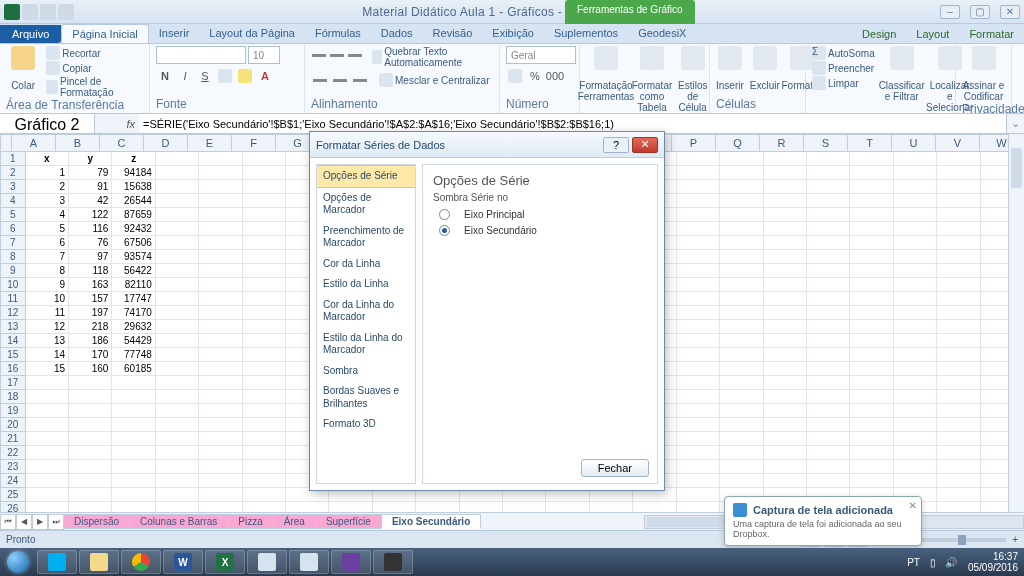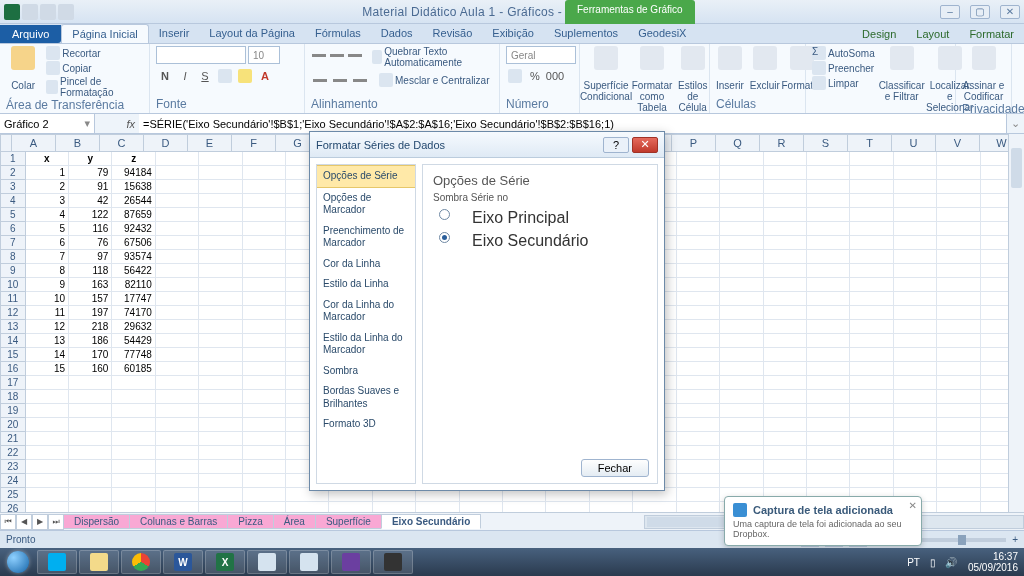--- a/index.html
+++ b/index.html
@@ -34,21 +34,21 @@
   .smallrow { display:flex; gap:2px; align-items:center; font-size:10px; color:#3a5a80; }
   .smicon { width:14px; height:14px; background:#dbe5f0; border-radius:2px; }
   .fontbox, .sizebox { border:1px solid #abc0d8; background:#fff; height:18px; font-size:10px; padding:0 4px; display:inline-flex; align-items:center; color:#888; }
   .fontbox { width:90px; } .sizebox { width:32px; }
   .btnrow { display:flex; gap:2px; }
   .sq { width:18px; height:18px; border:1px solid transparent; display:flex; align-items:center; justify-content:center; font-size:11px; color:#555; }
   .linebar { width:14px; height:3px; background:#c0392b; }
 
   
   .formulabar { height:20px; display:flex; border-bottom:1px solid #b8c8dd; background:#eef4fa; }
-  .namebox { width:95px; border-right:1px solid #b8c8dd; background:#fff; padding:2px 4px; font-size:11px; display:flex; align-items:center; }
+  .namebox { width:95px; border-right:1px solid #b8c8dd; background:#fff; padding:2px 4px; font-size:16px; display:flex; align-items:center;flex-direction:column; }
   .namebox .dd { margin-left:auto; color:#888; }
   .fxgap { width:44px; display:flex; align-items:center; justify-content:flex-end; padding-right:4px; color:#555; font-style:italic; }
   .formula { flex:1; background:#fff; padding:2px 4px; font-size:11px; display:flex; align-items:center; }
   .expand { width:18px; border-left:1px solid #b8c8dd; display:flex; align-items:center; justify-content:center; color:#888; }
 
   
   .gridwrap { position:absolute; top:134px; left:0; right:0; bottom:36px; }
   .colhdrs { display:flex; height:18px; }
   .corner { width:26px; border:1px solid #c0cddc; background:#eef3f9; }
   .colhdr { width:44px; border:1px solid #c0cddc; border-left:none; background:#eef3f9; text-align:center; font-size:11px; color:#3a5a80; line-height:17px; }
@@ -97,21 +97,21 @@
   .dlg-title .btns { margin-left:auto; display:flex; gap:3px; }
   .dlg-title .tb { width:26px; height:16px; border:1px solid #9fb4cf; border-radius:2px; background:#eaf1f9; display:flex; align-items:center; justify-content:center; font-size:11px; }
   .dlg-title .tb.close { background:linear-gradient(#e56a5c,#c0392b); color:#fff; border-color:#a03226; }
   .dlg-body { display:flex; padding:6px; gap:6px; height:calc(100% - 26px);border-radius:14px; }
   .dlg-cats { width:100px; border:1px solid #cfd9e4; }
   .dlg-cat { padding:4px 6px; font-size:10px; color:#2a4a6a; cursor:pointer; line-height:1.25; }
   .dlg-cat.active { background:#ffe9a8; border-top:1px solid #e6c76a; border-bottom:1px solid #e6c76a; }
   .dlg-main { flex:1; border:1px solid #cfd9e4; padding:8px 10px; position:relative; }
   .dlg-main h3 { font-size:13px; font-weight:normal; color:#565656; margin-bottom:4px; }
   .dlg-main .sub { font-size:10px; color:#555; margin-bottom:6px; }
-  .radio { display:flex; align-items:flex-start; gap:22px; font-size:16px; color:#333; margin-bottom:5px; margin-left:6px; }
+  .radio { display:flex; align-items:flex-end; gap:14px; font-size:10px; color:#333; margin-bottom:5px; margin-left:6px; }
   .radio .r { width:11px; height:11px; border:1px solid #6f89a4; border-radius:50%; display:flex; align-items:center; justify-content:center; }
   .radio .r.sel::after { content:""; width:5px; height:5px; background:#2a5e9a; border-radius:50%; }
   .dlg-close { position:absolute; right:8px; bottom:6px; padding:2px 16px; font-size:11px; background:linear-gradient(#fefefe,#e4ecf3); border:1px solid #9fb4cf; border-radius:3px; }
 
   
   .toast { position:absolute; right:102px; bottom:30px; width:198px; border:1px solid #8aa; background:#fff; border-radius:4px; box-shadow:0 2px 6px rgba(0,0,0,.2); padding:6px 8px; }
   .toast .tclose { position:absolute; right:4px; top:3px; font-size:10px; color:#888; }
   .toast .tt { font-size:11px; color:#3a5a7a; font-weight:600; display:flex; gap:6px; align-items:center; }
   .toast .dbic { width:14px; height:14px; background:#3a8fd4; border-radius:2px; }
   .toast .ts { font-size:9px; color:#666; margin-top:2px; }
@@ -249,21 +249,21 @@
         <div class="sq">%</div>
         <div class="sq">000</div>
       </div>
     </div>
     <div class="lbl">Número</div>
   </div>
   <div class="group" style="width:130px">
     <div class="inner">
       <div class="bigbtn">
           <div class="ic"></div>
-          <span>Superfície Condicional</span>
+          <span>Formatação Ferramentas</span>
         </div>
       <div class="bigbtn">
           <div class="ic"></div>
           <span>Formatar como Tabela</span>
         </div>
       <div class="bigbtn">
           <div class="ic"></div>
           <span>Estilos de Célula</span>
         </div>
     </div>

